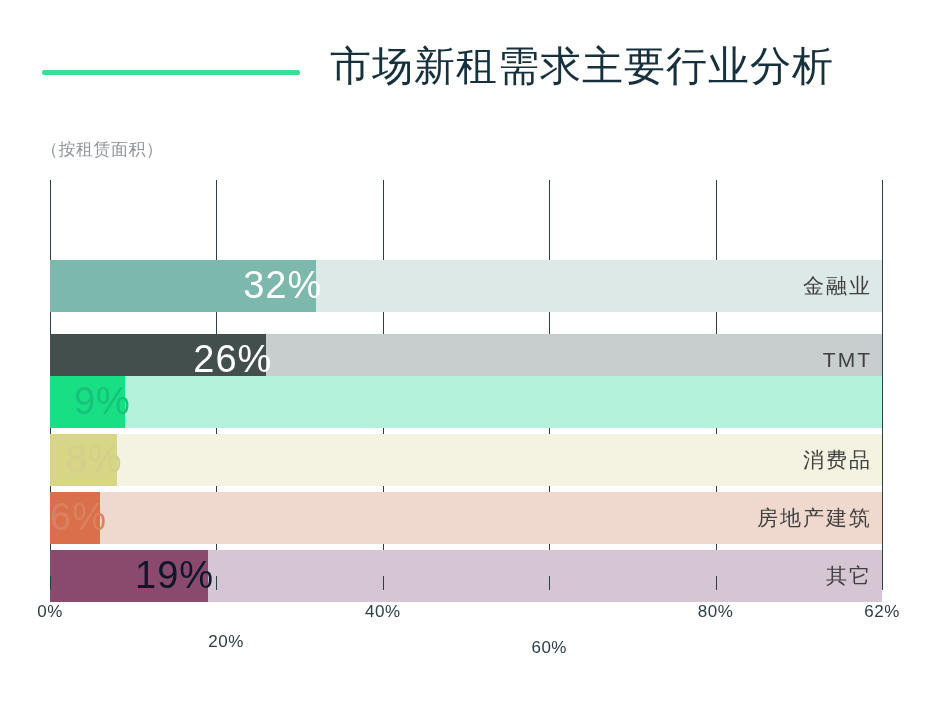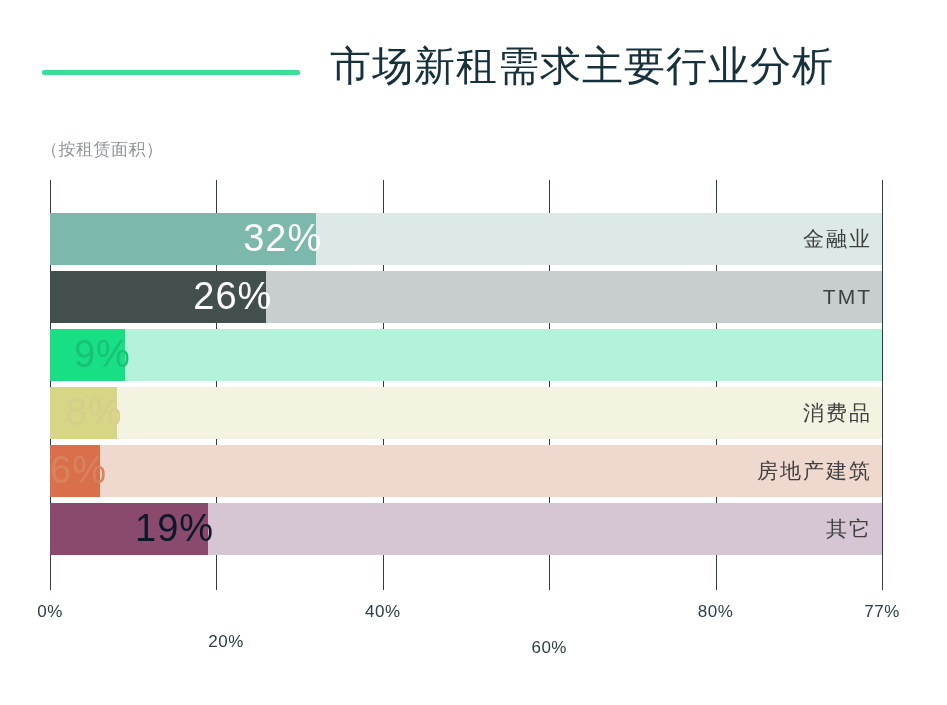--- a/index.html
+++ b/index.html
@@ -71,20 +71,21 @@
     position: absolute;
     left: 0; top: 0;
     width: 832px;
     height: 396px;
   }
   .bar-row {
     position: absolute;
     left: 0;
     width: 832px;
     height: 52px;
+    margin-top: 47px;
   }
   .bar-track {
     position: absolute;
     left: 0; top: 0;
     width: 832px;
     height: 52px;
   }
   .bar-value {
     position: absolute;
     left: 0; top: 0;
@@ -156,21 +157,21 @@
       <div class="gridline" style="left: 665.6px;"></div>
       <div class="gridline" style="left: 832px;"></div>
     </div>
   <div id="rows">
       <div class="bar-row" style="top: 33px;">
         <div class="bar-track" style="background: rgb(220, 233, 230);"></div>
         <div class="bar-value" style="width: 266.24px; background: rgb(124, 184, 172);"></div>
         <div class="bar-label" style="left: 0px; width: 272.24px; color: rgb(255, 255, 255);">32%</div>
         <div class="cat-label">金融业</div>
       </div>
-      <div class="bar-row" style="top: 91px; border-radius: 17px;">
+      <div class="bar-row" style="top: 107px; border-radius: 17px;">
         <div class="bar-track" style="background: rgb(200, 206, 206);"></div>
         <div class="bar-value" style="width: 216.32px; background: rgb(67, 79, 77);"></div>
         <div class="bar-label" style="left: 0px; width: 222.32px; color: rgb(255, 255, 255);">26%</div>
         <div class="cat-label">TMT</div>
       </div>
       <div class="bar-row" style="top: 149px;">
         <div class="bar-track" style="background: rgb(181, 242, 220);"></div>
         <div class="bar-value" style="width: 74.88px; background: rgb(24, 223, 132);"></div>
         <div class="bar-label" style="left: 0px; width: 80.88px; color: rgb(24, 194, 120);">9%</div>
       </div>
@@ -200,14 +201,14 @@
     <div class="tick-label" style="left: 50px;">0%</div>
     <div class="tick-mark" style="left: 216.4px;"></div>
     <div class="tick-label" style="left: 226px; margin-top: 30px;">20%</div>
     <div class="tick-mark" style="left: 382.8px;"></div>
     <div class="tick-label" style="left: 382.8px;">40%</div>
     <div class="tick-mark" style="left: 549.2px;"></div>
     <div class="tick-label" style="left: 549.2px; margin-top: 36px;">60%</div>
     <div class="tick-mark" style="left: 715.6px;"></div>
     <div class="tick-label" style="left: 715.6px;">80%</div>
     <div class="tick-mark" style="left: 882px;"></div>
-    <div class="tick-label" style="left: 882px;">77%</div>
+    <div class="tick-label" style="left: 882px;">62%</div>
   </div>
 
 </body></html>

